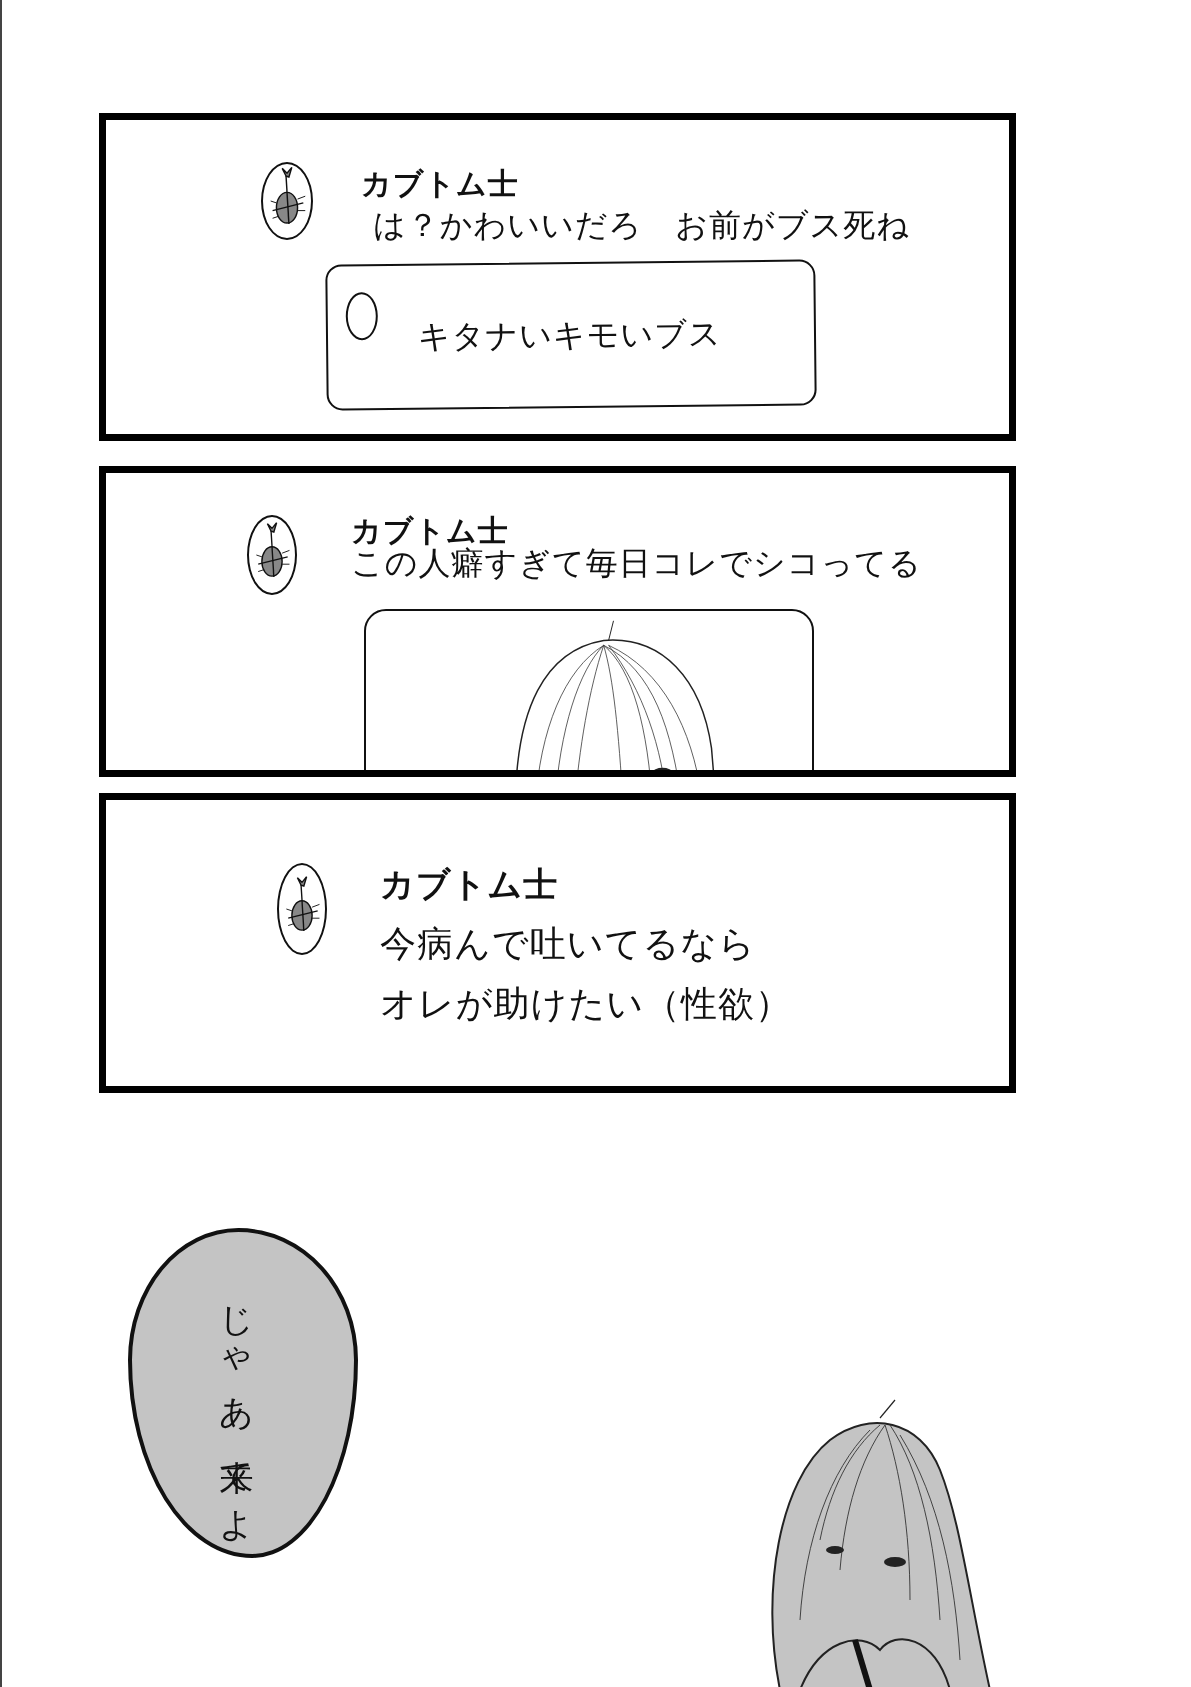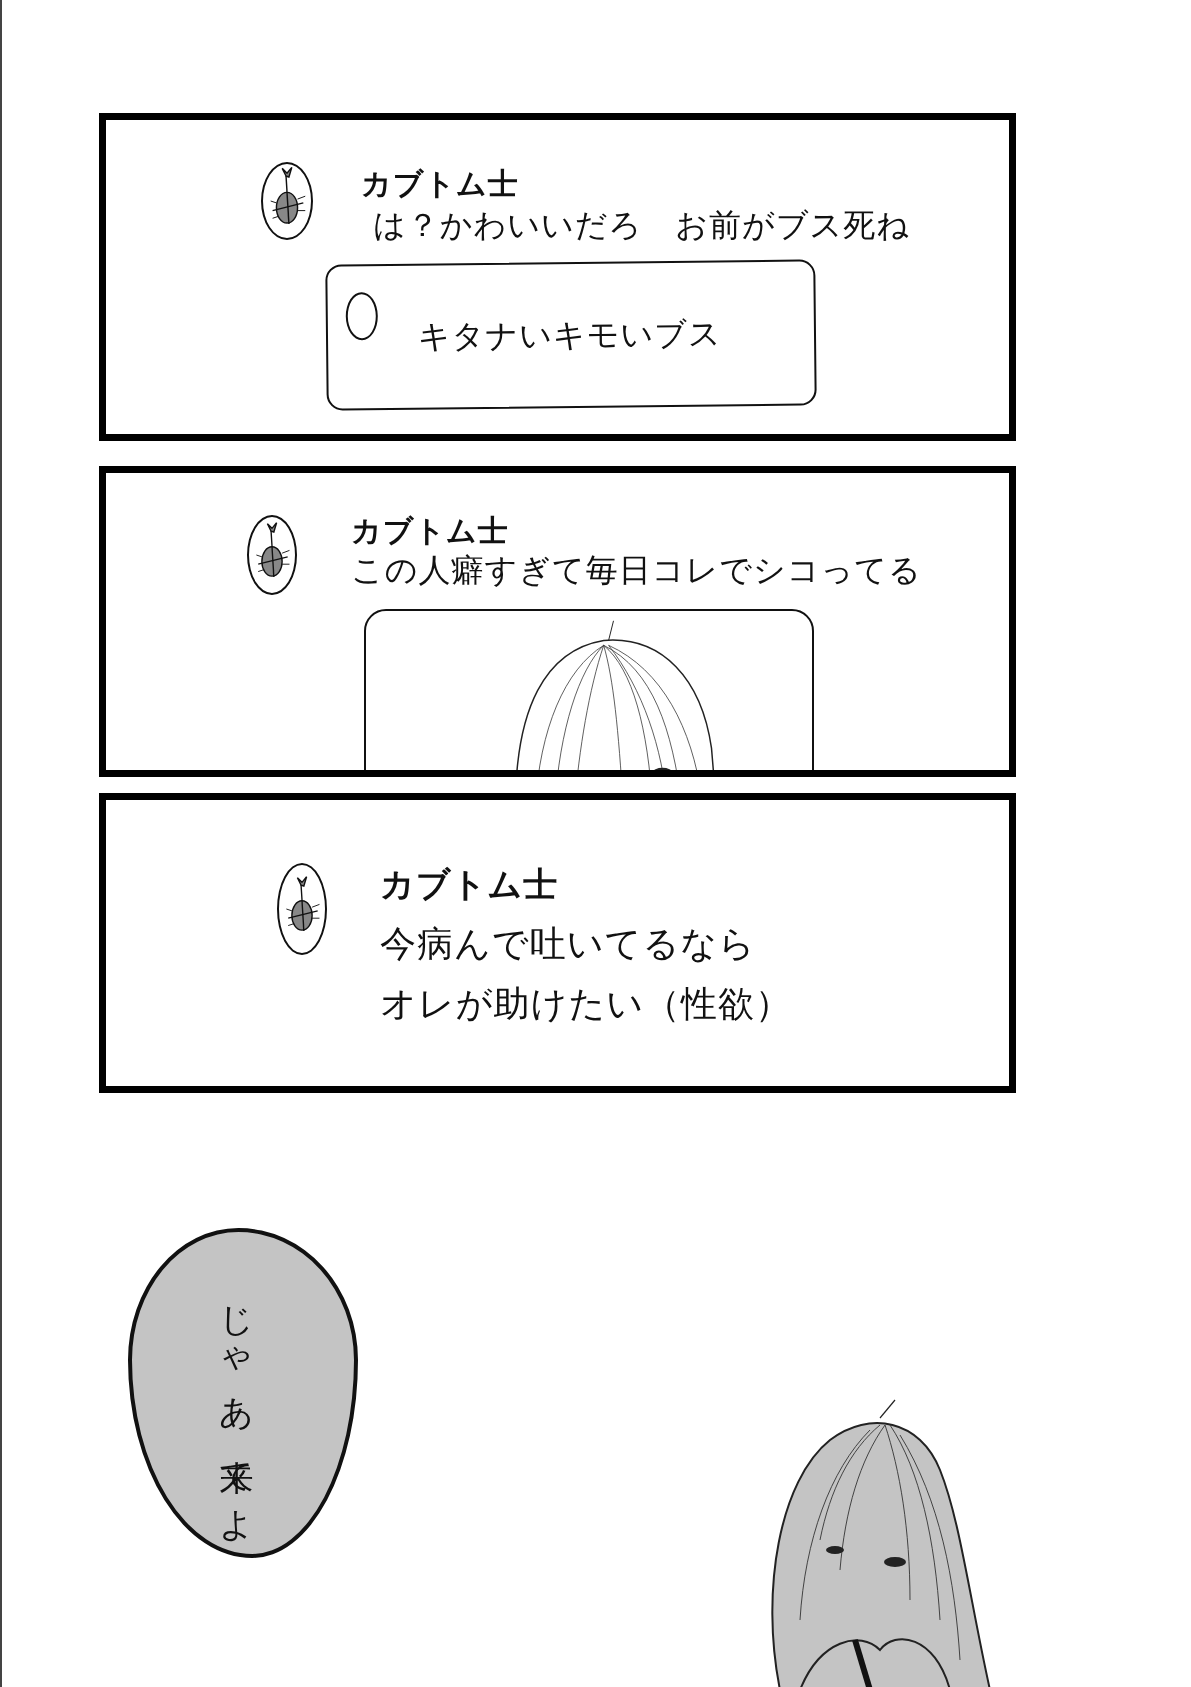--- a/index.html
+++ b/index.html
@@ -49,21 +49,21 @@
         <ellipse cx="25" cy="45" rx="11" ry="16" fill="#888" stroke="#111" stroke-width="1.5"></ellipse>
         <line x1="24" y1="12" x2="27" y2="62" stroke="#111" stroke-width="1.5"></line>
         <line x1="10" y1="48" x2="42" y2="40" stroke="#111" stroke-width="1.5"></line>
         <line x1="8" y1="38" x2="14" y2="40" stroke="#111"></line>
         <line x1="36" y1="36" x2="44" y2="33" stroke="#111"></line>
         <line x1="36" y1="48" x2="44" y2="48" stroke="#111"></line>
         <line x1="10" y1="56" x2="16" y2="54" stroke="#111"></line>
       </svg>
   </div>
   <div class="name" style="left:245px; top:38px;">カブトム士</div>
-  <div class="msg" style="left:245px; top:76px;">この人癖すぎて毎日コレでシコってる</div>
+  <div class="msg" style="left:245px; top:69px;">この人癖すぎて毎日コレでシコってる</div>
   <div class="embed" style="left:258px; top:136px; width:450px; height:200px; border-radius:22px;">
     <svg viewBox="0 0 450 200" style="width:100%;height:100%;">
       <path d="M150 200 C150 100 180 40 240 30 C300 25 340 70 350 140 L355 200" fill="none" stroke="#222" stroke-width="1.5"></path>
       <path d="M245 30 L250 10" stroke="#222"></path>
       <g stroke="#333" stroke-width="0.8" fill="none">
         <path d="M170 200 C175 120 200 60 240 35"></path>
           <path d="M190 200 C195 120 215 60 240 35"></path>
         <path d="M260 200 C255 120 250 70 240 35"></path>
           <path d="M290 200 C285 120 270 60 240 35"></path>
         <path d="M320 200 C310 120 290 60 240 35"></path>

